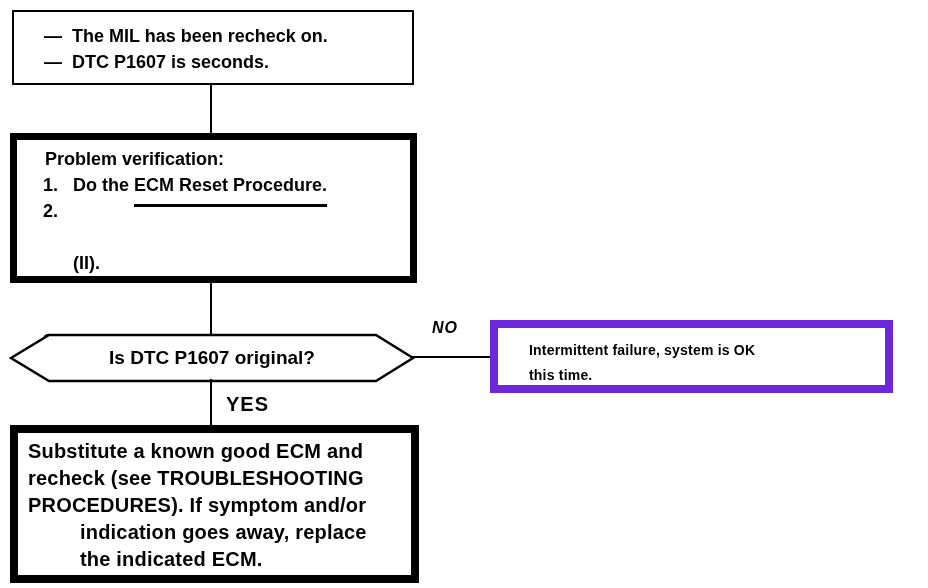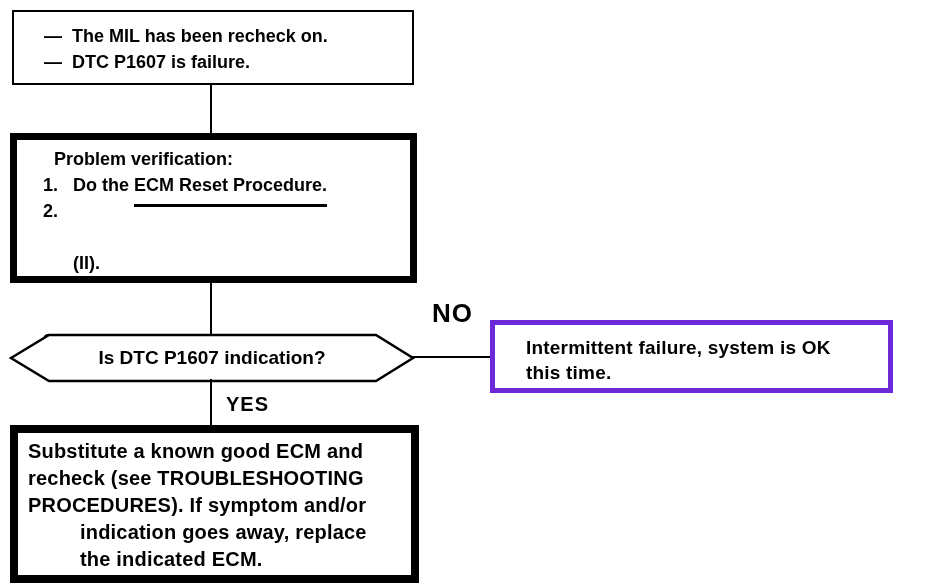--- a/index.html
+++ b/index.html
@@ -34,46 +34,46 @@
   .hline { position: absolute; height: 2px; background: #000; }
   .conn-no { left: 411px; top: 356px; width: 80px; }
 
   
   .box-verify {
     left: 10px; top: 133px; width: 407px; height: 150px;
     border: 7px solid #000;
     padding: 6px 4px 0 26px;
     font-size: 18px; line-height: 26px;
   }
-  .verify-title { margin-left: 11px; }
+  .verify-title { margin-left: 2px; }
   .step { display: flex; }
   .step-num { width: 30px; flex: none; }
   .step-body { white-space: pre; }
   .wide-words { word-spacing: 5px; }
   .u { border-bottom: 3px solid #000; padding-bottom: 9px; }
 
   
   .hex-wrap { position: absolute; left: 8px; top: 332px; width: 408px; height: 52px; }
   .hex-svg { position: absolute; left: 0; top: 0; }
   .hex-label {
     position: absolute; left: 0; top: 0; width: 408px; height: 52px;
     display: flex; align-items: center; justify-content: center;
     font-size: 19px;
   }
 
   
-  .label-no  { position: absolute; left: 432px; top: 298px; font-size: 26px; letter-spacing: 1px; }
+  .label-no  { position: absolute; left: 432px; top: 319px; font-size: 16px; letter-spacing: 1px; font-style: italic; }
   .label-yes { position: absolute; left: 226px; top: 393px; font-size: 20px; letter-spacing: 1px; }
 
   
   .box-no-result {
     left: 490px; top: 320px; width: 403px; height: 73px;
-    border: 5px solid #6d28d9;
+    border: 8px solid #6d28d9;
     padding: 10px 8px 0 31px;
-    font-size: 19px; line-height: 25px; letter-spacing: 0.2px;
+    font-size: 14px; line-height: 25px; letter-spacing: 0.2px;
   }
 
   
   .box-yes-result {
     left: 10px; top: 425px; width: 409px; height: 158px;
     border: 8px solid #000;
     padding: 5px 4px 0 10px;
     font-size: 20px; line-height: 27px; letter-spacing: 0.2px;
   }
   .box-yes-result .ln-3, .box-yes-result .ln-4 { padding-left: 5px; margin-left: 47px; }
@@ -83,21 +83,21 @@
 
 <div class="stage">
 
   <div class="node box-start">
     <div class="bullet-line">
       <span class="bullet-dash">—</span>
       <span>The MIL has been recheck on.</span>
     </div>
     <div class="bullet-line">
       <span class="bullet-dash">—</span>
-      <span>DTC P1607 is failure.</span>
+      <span>DTC P1607 is seconds.</span>
     </div>
   </div>
 
   <div class="vline conn-1"></div>
 
   <div class="node box-verify">
     <div class="verify-title">Problem verification:</div>
     <div class="step">
       <span class="step-num">1.</span>
       <span class="step-body"><span>Do the </span><span class="u">ECM Reset Procedure.</span></span>
@@ -113,21 +113,21 @@
       <span class="step-body">Wait three seconds.</span>
     </div>
   </div>
 
   <div class="vline conn-2"></div>
 
   <div class="hex-wrap">
     <svg class="hex-svg" width="408" height="52" viewBox="0 0 408 52">
       <polygon points="3,26 41,3 368,3 405,26 368,49 41,49" fill="#ffffff" stroke="#000000" stroke-width="2.5"></polygon>
     </svg>
-    <div class="hex-label">Is DTC P1607 indication?</div>
+    <div class="hex-label">Is DTC P1607 original?</div>
   </div>
 
   <div class="label-no">NO</div>
   <div class="hline conn-no"></div>
 
   <div class="node box-no-result">
     <div>Intermittent failure, system is OK</div>
     <div>this time.</div>
   </div>
 

